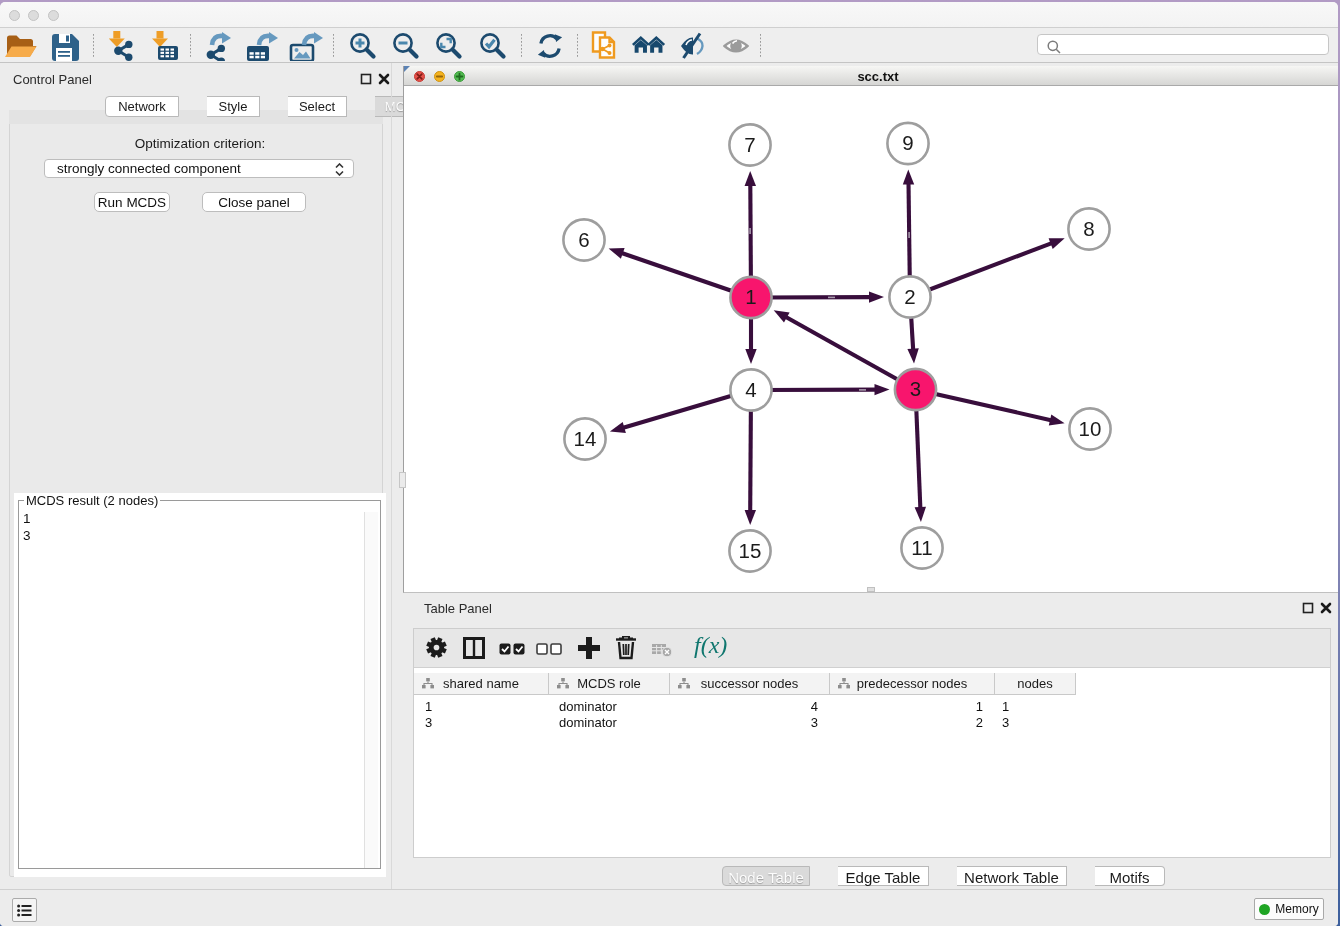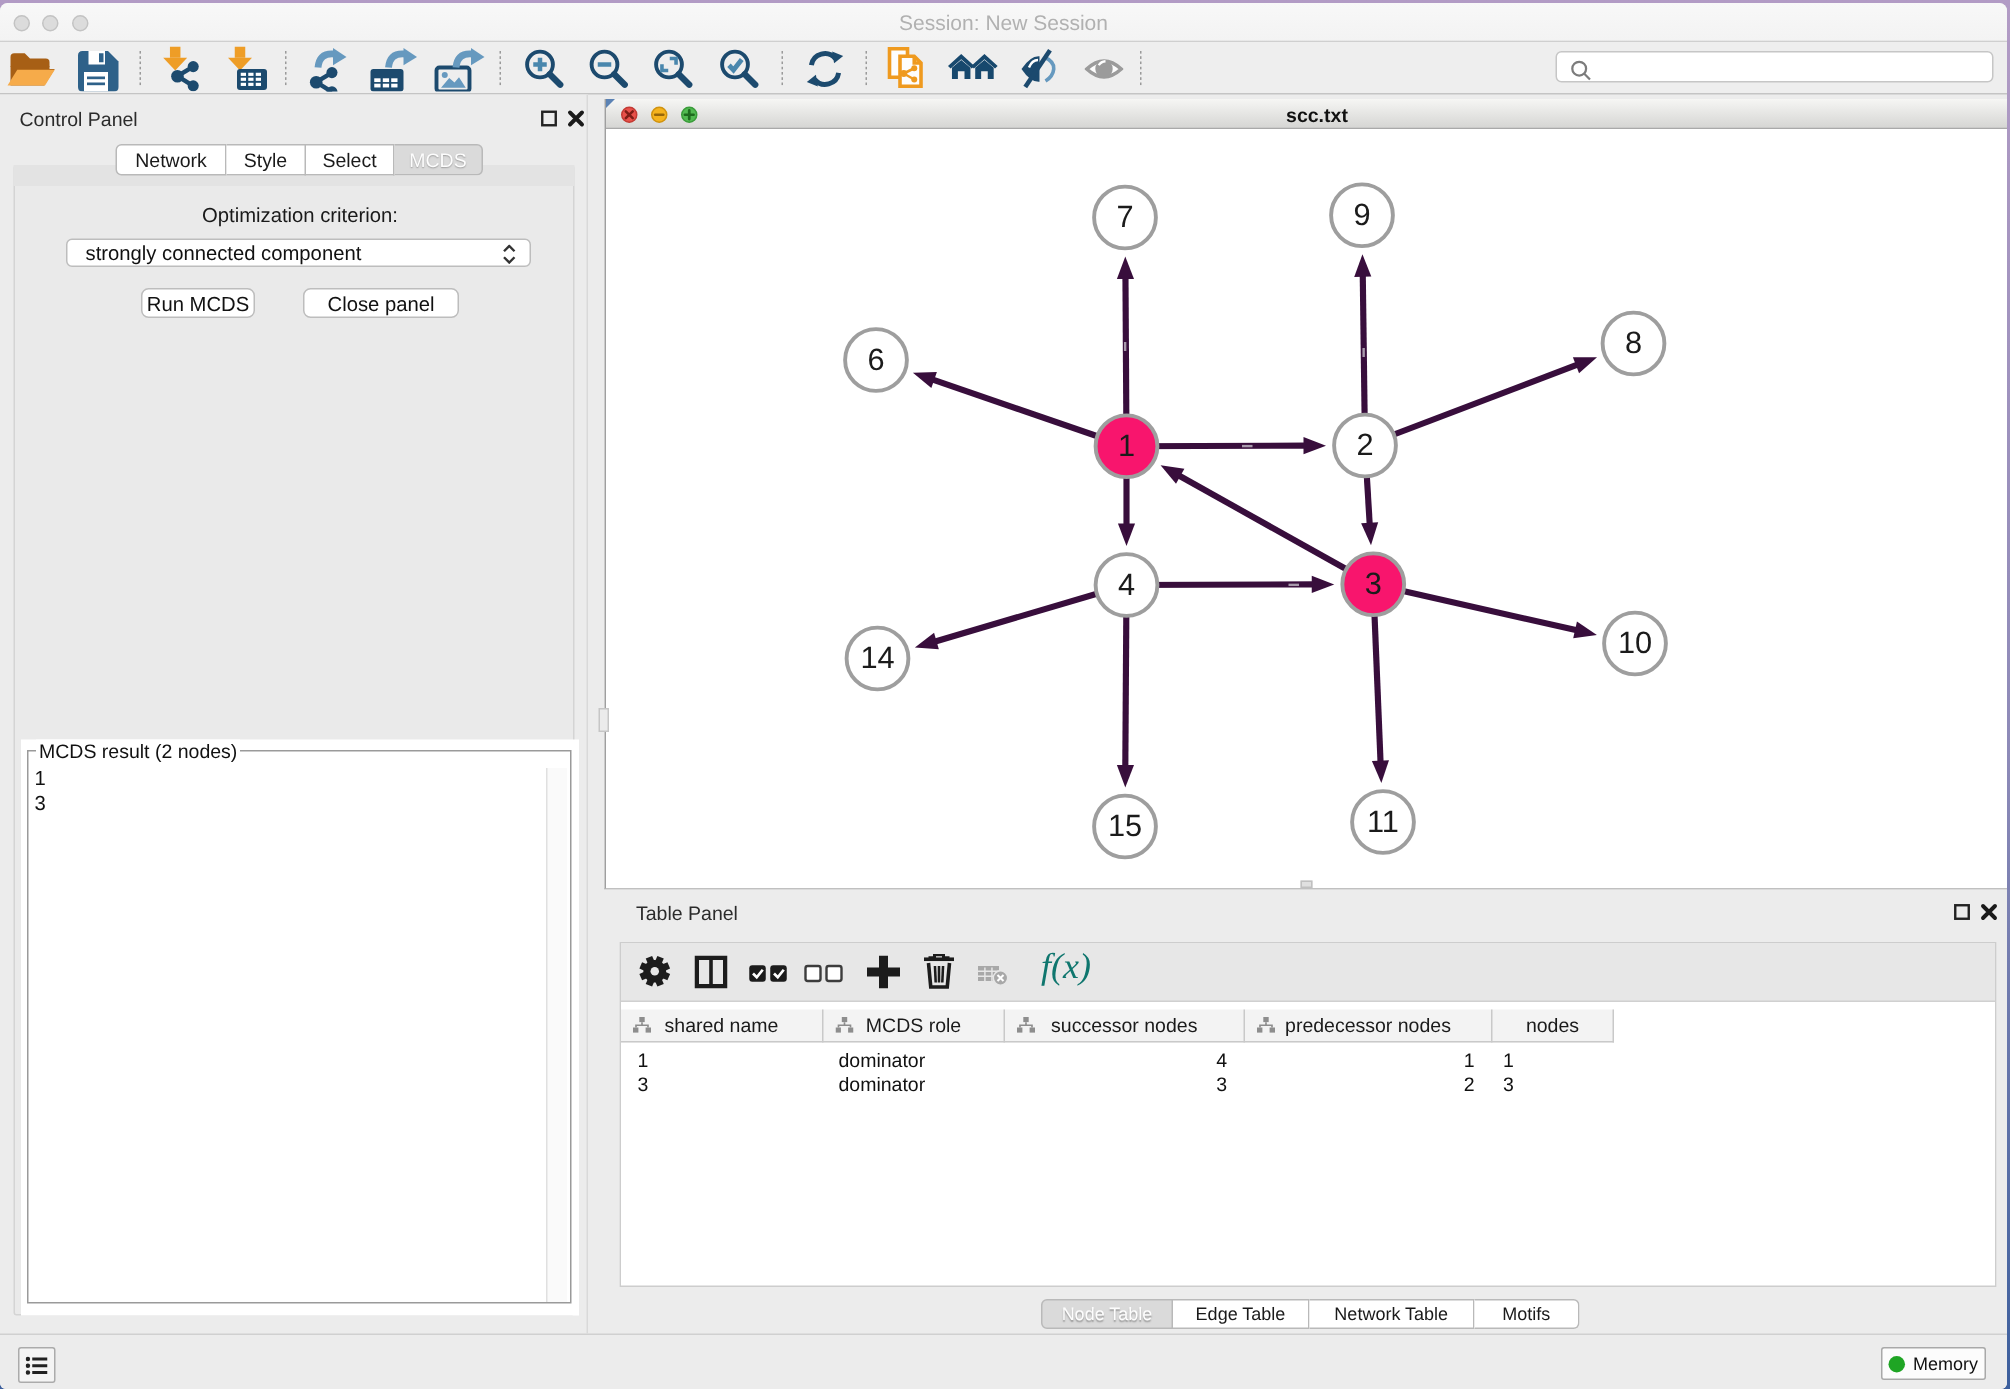--- a/index.html
+++ b/index.html
@@ -14,21 +14,21 @@
 #toolbar { position:absolute; left:0; top:26px; width:1338px; height:35px; background:#eeeeee; border-bottom:1px solid #c4c4c4; }
 .tbi { position:absolute; top:3px; }
 .tsep { position:absolute; top:6px; width:1px; height:24px; background-image:linear-gradient(#9a9a9a 1.5px, transparent 1.5px); background-size:1px 3.5px; }
 #search { position:absolute; left:1037px; top:6px; width:292px; height:21px; background:#fff; border:1px solid #c6c6c6; border-radius:4px; }
 
 #cpanel { position:absolute; left:0; top:61px; width:392px; height:827px; background:#ececec; }
 #cphead { position:absolute; left:13px; top:9px; font-size:13px; color:#2b2b2b; }
 #cpbox { position:absolute; left:9px; top:47px; width:374px; height:767px; background:#eaeaea; border:1px solid #d4d4d4; border-radius:2px; }
 #cpstrip { position:absolute; left:9px; top:47px; width:374px; height:14px; background:#e3e3e3; }
 .tabgrp { position:absolute; display:flex; font-size:13px; }
-.tab { background:#fff; border:1px solid #b9b9b9; border-left:none; color:#1a1a1a; text-align:center; padding-top:2px; }
+.tab { background:#fff; border:1px solid #b9b9b9; border-left:none; color:#1a1a1a; text-align:center; padding-top:2px;margin-left:28px; }
 .tab.first { border-left:1px solid #b9b9b9; border-radius:4px 0 0 4px; }
 .tab.last { border-radius:0 4px 4px 0; }
 .tab.sel { background:#dadada; color:#fdfdfd; text-shadow:0 1px 1px #9a9a9a; }
 #optlabel { position:absolute; left:8px; top:73px; width:384px; text-align:center; font-size:13.5px; color:#1a1a1a; }
 #dropdown { position:absolute; left:44px; top:96px; width:310px; height:19px; background:#fff; border:1px solid #bdbdbd; border-radius:4px; font-size:13.5px; color:#111; padding:0px 0 0 12px; line-height:18px; }
 .btn { position:absolute; height:20px; background:#fff; border:1px solid #bdbdbd; border-radius:5px; font-size:13.5px; color:#111; text-align:center; padding-top:1.5px; }
 #mcdswhite { position:absolute; left:14px; top:430px; width:372px; height:384px; background:#fff; }
 #mcdsfs { position:absolute; left:18px; top:437px; width:363px; height:369px; border:1px solid #9a9a9a; background:#fff; }
 #mcdsleg { position:absolute; left:24px; top:430px; background:#fff; font-size:13px; color:#111; padding:0 2px; }
 #mcdstxt { position:absolute; left:23px; top:448px; font-size:13.5px; color:#111; line-height:16.5px; }
@@ -40,33 +40,32 @@
 .mac { position:absolute; top:4.5px; width:11px; height:11px; border-radius:50%; }
 #netname { position:absolute; top:3px; left:7px; width:100%; text-align:center; font-size:13px; font-weight:600; color:#111; }
 
 #tpanel { position:absolute; left:404px; top:593px; width:934px; height:295px; background:#ececec; }
 #tphead { position:absolute; left:20px; top:6px; font-size:13px; color:#2b2b2b; }
 #tbox { position:absolute; left:9px; top:33px; width:918px; height:230px; background:#fff; border:1px solid #cdcdcd; }
 #ttoolbar { position:absolute; left:0px; top:0px; width:916px; height:39px; background:#e7e7e7; border-bottom:1px solid #d0d0d0; }
 #thead { position:absolute; left:0; top:44px; width:662px; height:22px; background:#f3f3f3; border-bottom:1px solid #c9c9c9; font-size:13px; color:#1a1a1a; }
 .thcell { position:absolute; top:0; height:22px; border-right:1px solid #c9c9c9; text-align:center; padding-top:3px; }
 .trow { position:absolute; font-size:13px; color:#111; }
-.btabs { position:absolute; display:flex; font-size:12px; }
+.btabs { position:absolute; display:flex; font-size:15px; }
 #statusbar { position:absolute; left:0; top:887px; width:1338px; height:37px; background:#ececec; border-top:1px solid #d0d0d0; }
 #memstat { position:absolute; right:14px; top:8px; width:70px; height:22px; background:#fcfcfc; border:1px solid #a9a9a9; border-radius:2px; font-size:12px; color:#111; text-align:center; padding-top:3px; }
 #listbtn { position:absolute; left:12px; top:8px; width:25px; height:24px; background:#f4f4f4; border:1px solid #ababab; border-radius:2px; }
 </style>
 </head>
 <body>
 <div id="win">
   <div id="titlebar">
     <div class="tl" style="left:9px;"></div>
     <div class="tl" style="left:28px;"></div>
     <div class="tl" style="left:48px;"></div>
-    <div id="titletext">Session: New Session</div>
   </div>
   <div id="toolbar">
     <svg class="tbi" style="left:4px;top:3px" width="36" height="30" viewBox="0 0 36 30">
         <path d="M3 7 q0-2.5 2.5-2.5 h7 l3.5 3.5 h10.5 q2.5 0 2.5 2.5 v3 h-26 z" fill="#a75f15"></path>
         <path d="M3 26 v-13 h26 v2 h3.5 l-7 11 z" fill="#a75f15"></path>
         <path d="M7.5 15.5 h25 l-6.5 10.5 h-25 z" fill="#f6ab4a"></path>
       </svg>
       <svg class="tbi" style="left:49px;top:3px" width="33" height="30" viewBox="0 0 33 30">
         <path d="M3 6 q0-3 3-3 h17 l7 7 v17 q0 3-3 3 h-21 q-3 0-3-3 z" fill="#2e6189"></path>
         <rect x="10" y="3" width="11" height="9" fill="#fff"></rect>

